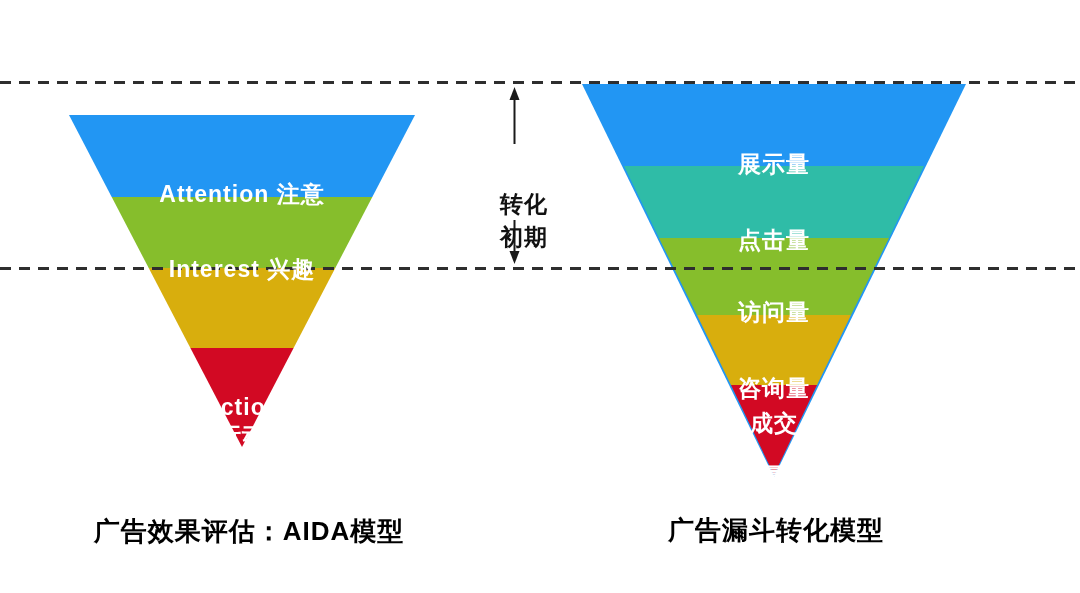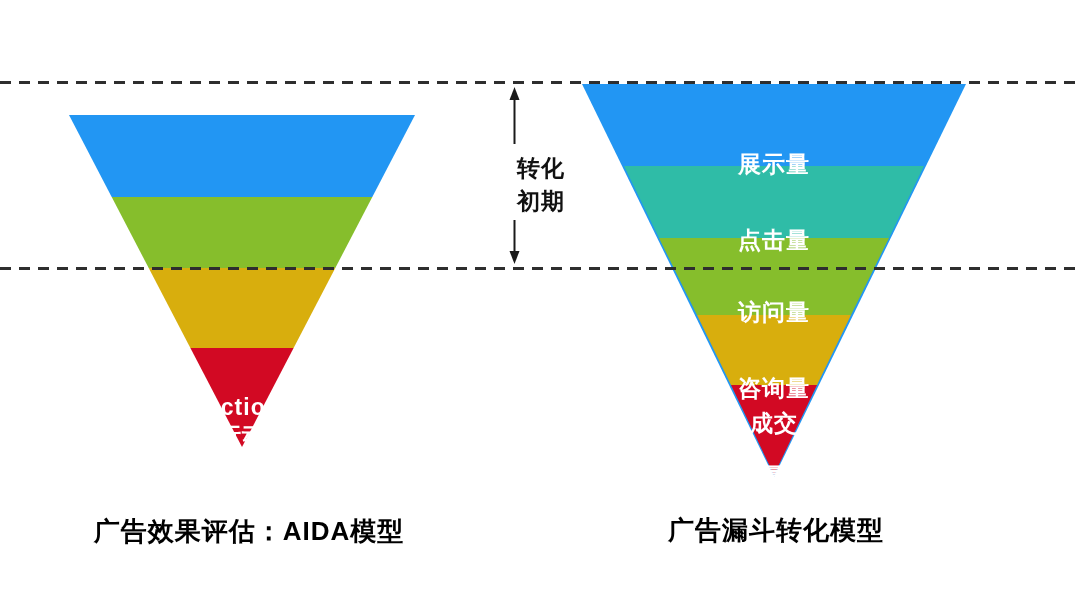--- a/index.html
+++ b/index.html
@@ -30,24 +30,24 @@
   .l4a{left:242px;top:367px;}
   .l4b{left:242px;top:395px;}
   
   .r1{left:774px;top:124px;}
   .r2{left:774px;top:200px;}
   .r3{left:774px;top:272px;}
   .r4{left:774px;top:348px;text-align:right;}
   .r5a{left:774px;top:383px;font-family:Liberation Mono, monospace;}
   .r5b{left:774px;top:436px;}
   .phase{
-    position:absolute;z-index:3;left:541px;
+    position:absolute;z-index:3;left:524px;
     transform:translate(-50%,-50%);
     color:#111111;font-weight:bold;font-size:23px;
-    white-space:nowrap;letter-spacing:1px;
+    white-space:nowrap;letter-spacing:1px;margin-top:36px;
   }
   .phase-1{top:168px;}
   .phase-2{top:201px;}
   .cap{
     position:absolute;z-index:3;
     transform:translate(-50%,-50%);
     color:#000000;font-weight:bold;font-size:26px;
     white-space:nowrap;letter-spacing:1px;
   }
   .cap-left{left:249px;top:531px;}
@@ -79,20 +79,22 @@
       <line x1="514.5" y1="98" x2="514.5" y2="144"></line>
       <line x1="514.5" y1="220" x2="514.5" y2="258"></line>
       <polygon points="514.5,87 509.5,100 519.5,100" stroke="none"></polygon>
       <polygon points="514.5,264 509.5,251 519.5,251" stroke="none"></polygon>
     </g>
   </svg>
 
   <div class="dash dash-top"></div>
   <div class="dash dash-bottom"></div>
 
+  <div class="lbl l1">Attention 注意</div>
+  <div class="lbl l2">Interest 兴趣</div>
   <div class="lbl l4a">Action</div>
   <div class="lbl l4b">行动</div>
 
   <div class="lbl r1">展示量</div>
   <div class="lbl r2">点击量</div>
   <div class="lbl r3">访问量</div>
   <div class="lbl r4">咨询量</div>
   <div class="lbl r5a">成交</div>
   <div class="lbl r5b">量</div>
 

